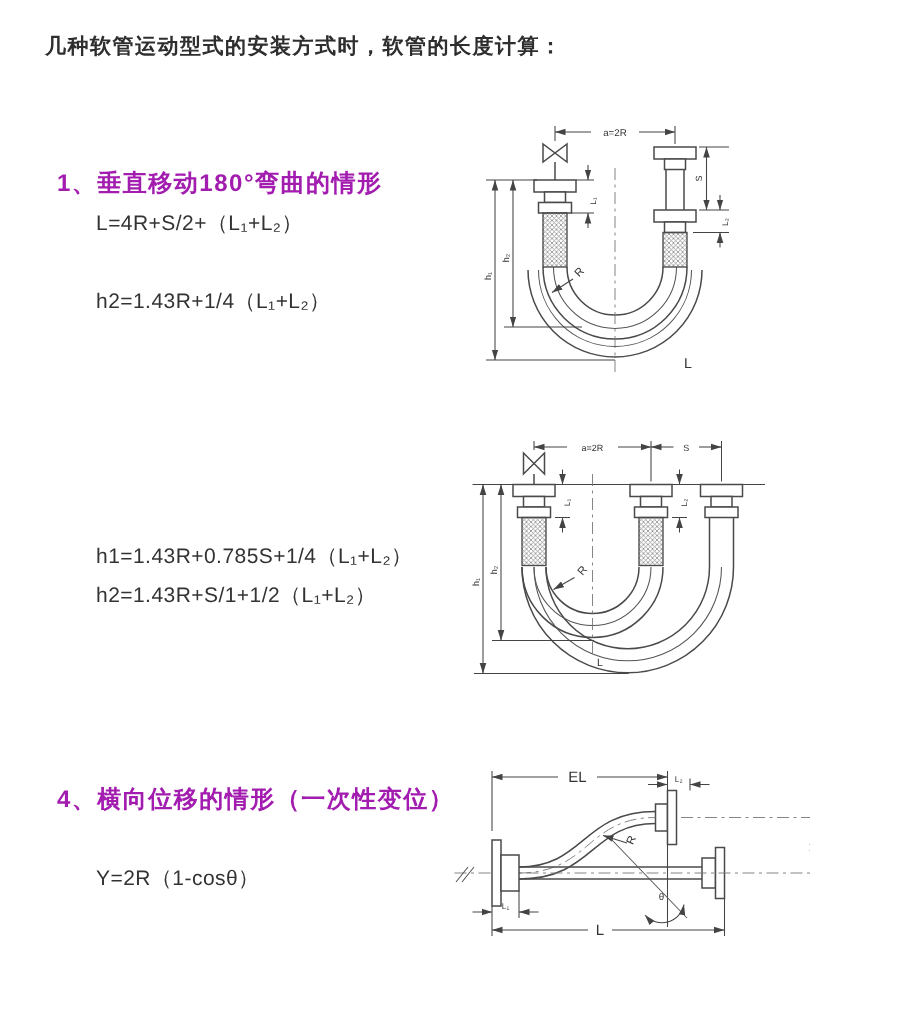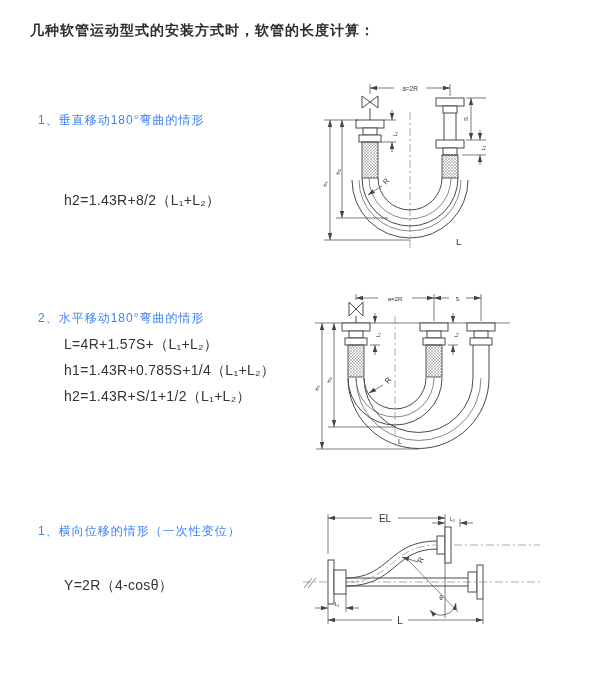--- a/index.html
+++ b/index.html
@@ -5,21 +5,21 @@
   html,body{margin:0;padding:0;background:#fff;}
   .page{
     position:relative;width:540px;height:675px;background:#ffffff;overflow:hidden;
     font-family:"Liberation Sans","DejaVu Sans",sans-serif;color:#333;
   }
   .title{
     position:absolute;left:30px;top:22px;font-size:14px;font-weight:bold;
     color:#2e2e2e;letter-spacing:1px;white-space:nowrap;
   }
   .sec-h{
-    position:absolute;font-size:12px;font-weight:normal;color:#3b82f6;
+    position:absolute;font-size:16px;font-weight:bold;color:#a21caf;
     letter-spacing:1px;white-space:nowrap;
   }
   .formula{
     position:absolute;font-size:14px;color:#333;letter-spacing:.3px;white-space:nowrap;
   }
   svg{position:absolute;}
   svg .ln{stroke:#4a4a4a;stroke-width:1;fill:none;}
   svg .tn{stroke:#555;stroke-width:.7;fill:none;}
   svg .dim{stroke:#444;stroke-width:.7;fill:none;}
   svg .cl{stroke:#777;stroke-width:.6;fill:none;stroke-dasharray:8 3 2 3;}
@@ -27,29 +27,28 @@
   svg text{fill:#333;font-family:"Liberation Sans","DejaVu Sans",sans-serif;}
 </style>
 </head>
 <body>
 
 <div class="page">
 
   <div class="title">几种软管运动型式的安装方式时，软管的长度计算：</div>
 
   <div class="sec-h" style="left:38px;top:112px">1、垂直移动180°弯曲的情形</div>
-  <div class="formula" style="left:64px;top:192px">h2=1.43R+8/2（L₁+L₂）</div>
-
-  <div class="sec-h" style="left:38px;top:310px">2、水平移动180°弯曲的情形</div>
-  <div class="formula" style="left:64px;top:336px">L=4R+1.57S+（L₁+L₂）</div>
+  <div class="formula" style="left:64px;top:140px">L=4R+S/2+（L₁+L₂）</div>
+  <div class="formula" style="left:64px;top:192px">h2=1.43R+1/4（L₁+L₂）</div>
+
   <div class="formula" style="left:64px;top:362px">h1=1.43R+0.785S+1/4（L₁+L₂）</div>
   <div class="formula" style="left:64px;top:388px">h2=1.43R+S/1+1/2（L₁+L₂）</div>
 
-  <div class="sec-h" style="left:38px;top:523px">1、横向位移的情形（一次性变位）</div>
-  <div class="formula" style="left:64px;top:577px">Y=2R（4-cosθ）</div>
+  <div class="sec-h" style="left:38px;top:523px">4、横向位移的情形（一次性变位）</div>
+  <div class="formula" style="left:64px;top:577px">Y=2R（1-cosθ）</div>
 
   <svg style="left:308px;top:72px" width="285" height="190" viewBox="0 0 285 190">
     <defs>
       <marker id="e1" markerWidth="8" markerHeight="6" refX="7" refY="3" orient="auto" markerUnits="userSpaceOnUse">
         <path d="M0,0.8 L7,3 L0,5.2 Z" fill="#444"></path>
       </marker>
       <marker id="s1" markerWidth="8" markerHeight="6" refX="0" refY="3" orient="auto" markerUnits="userSpaceOnUse">
         <path d="M7,0.8 L0,3 L7,5.2 Z" fill="#444"></path>
       </marker>
       <pattern id="br1" width="3" height="3" patternUnits="userSpaceOnUse">

